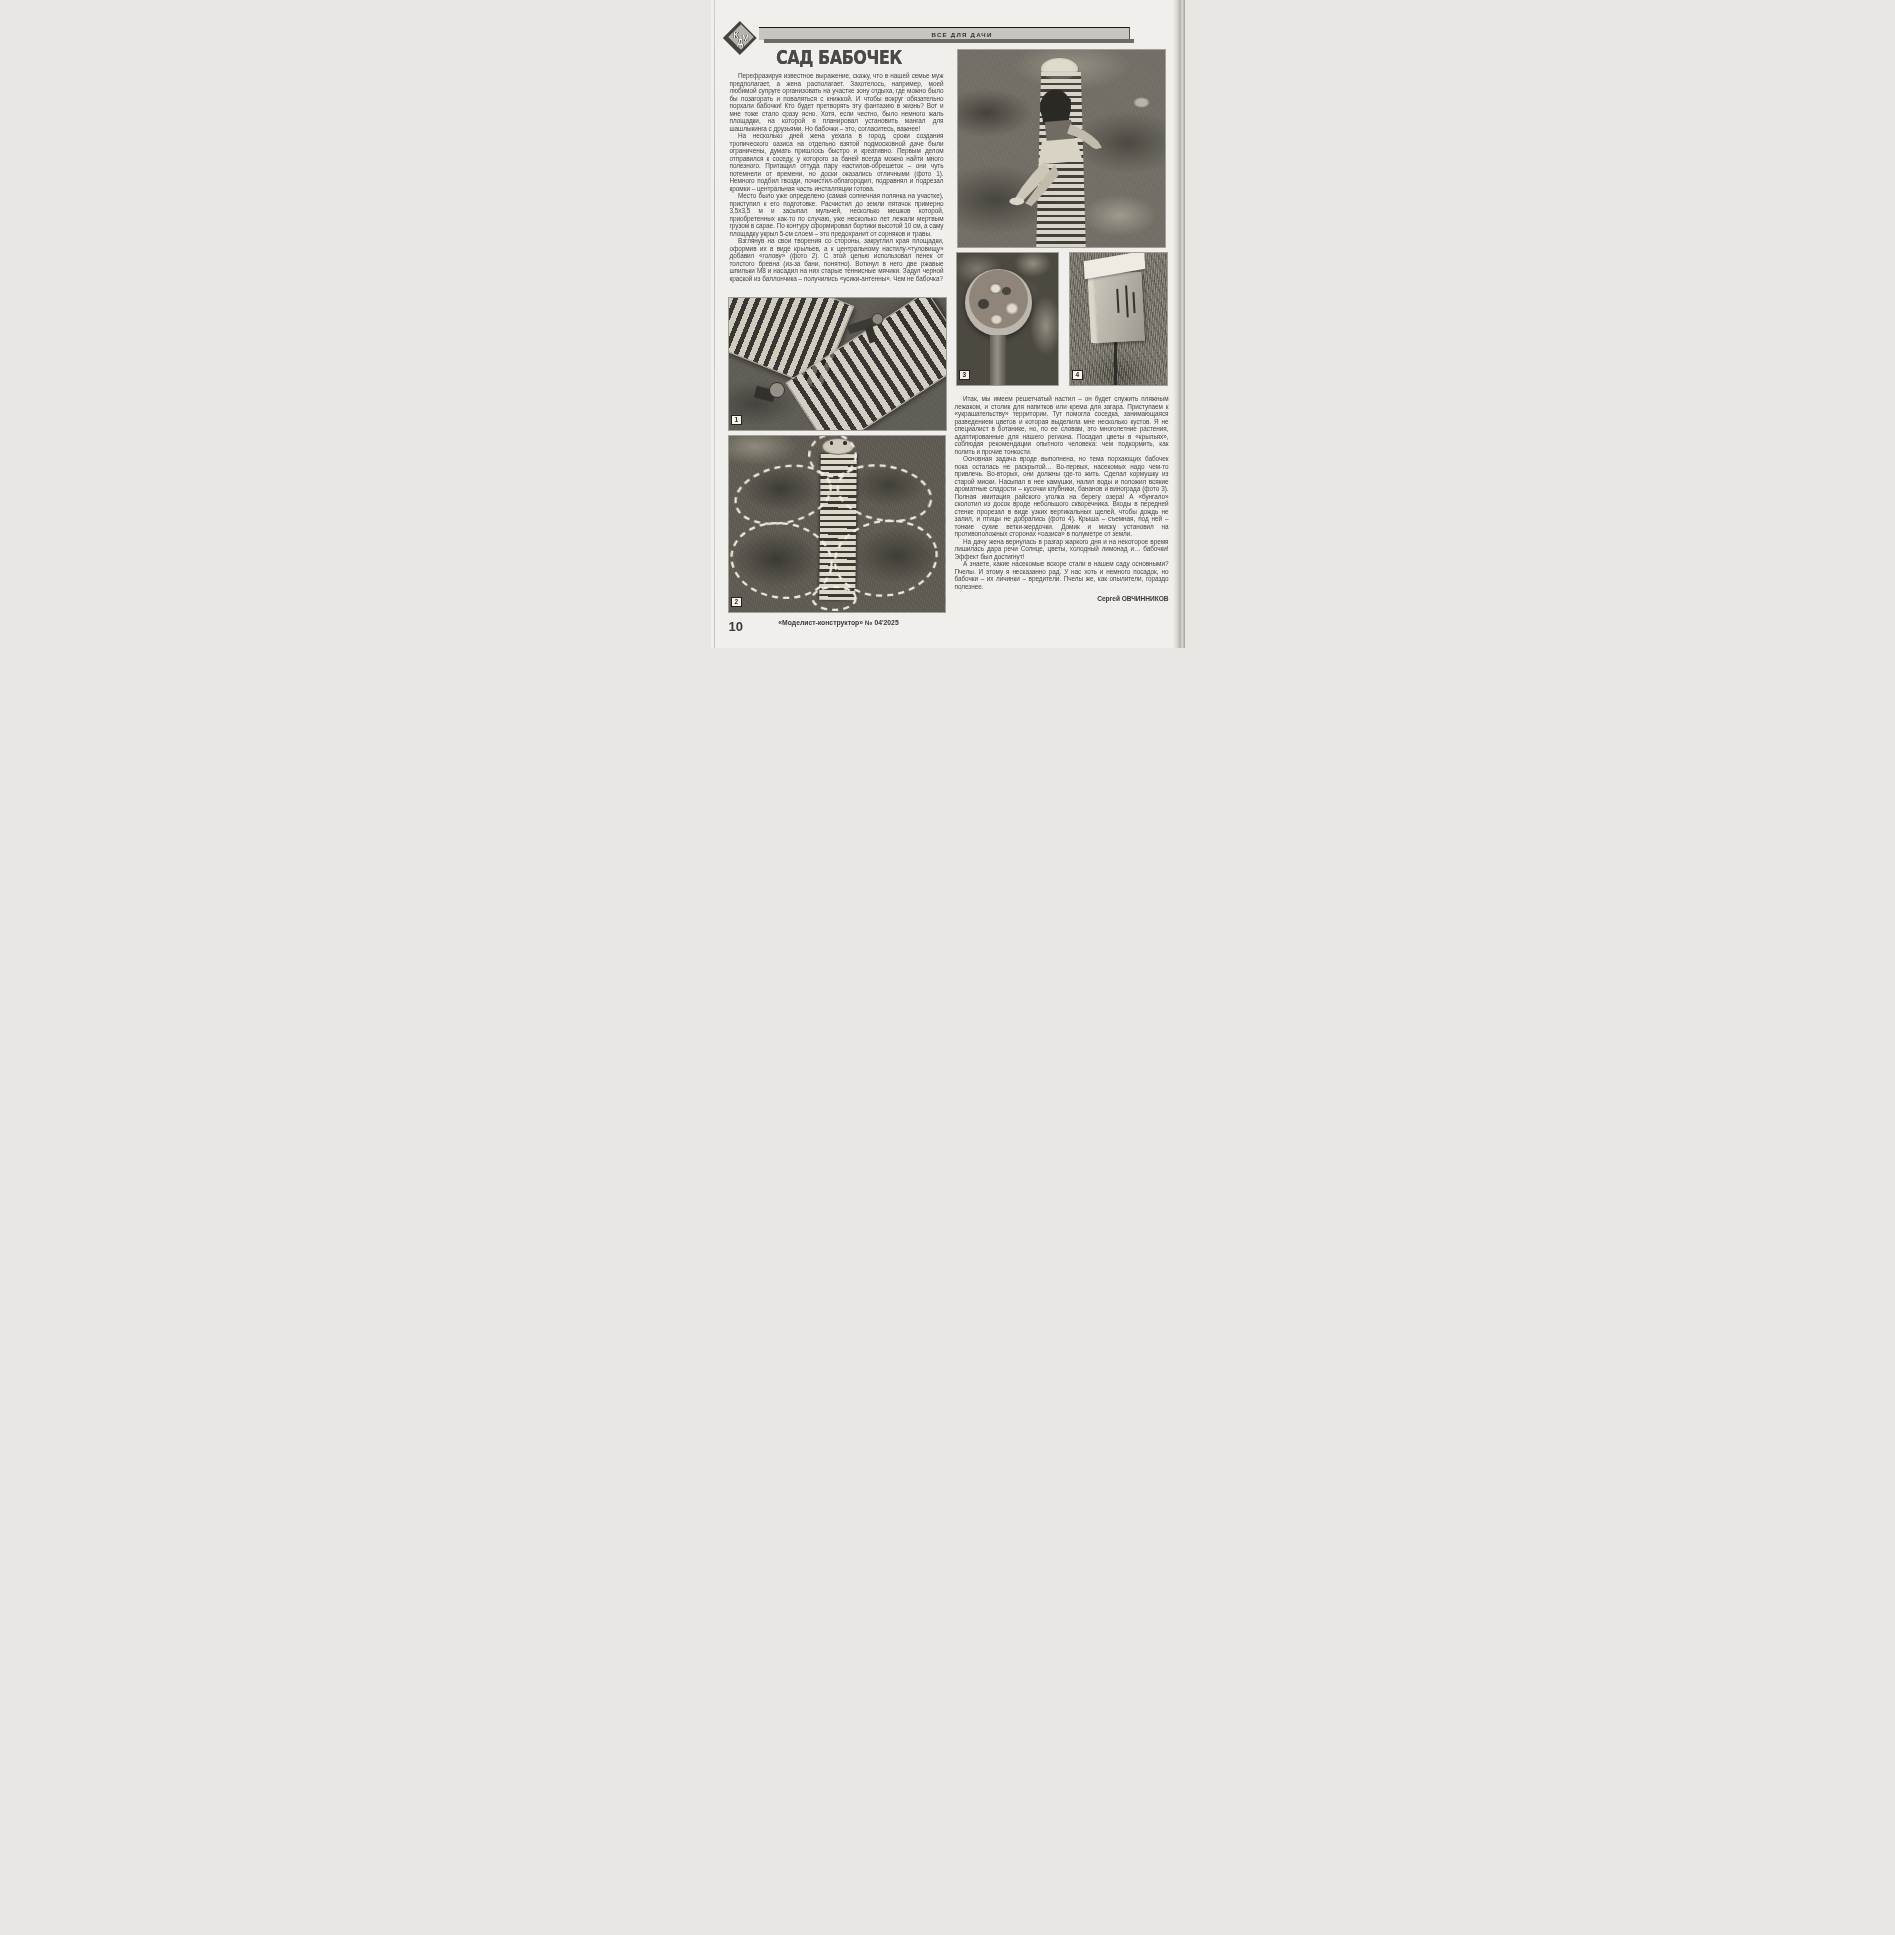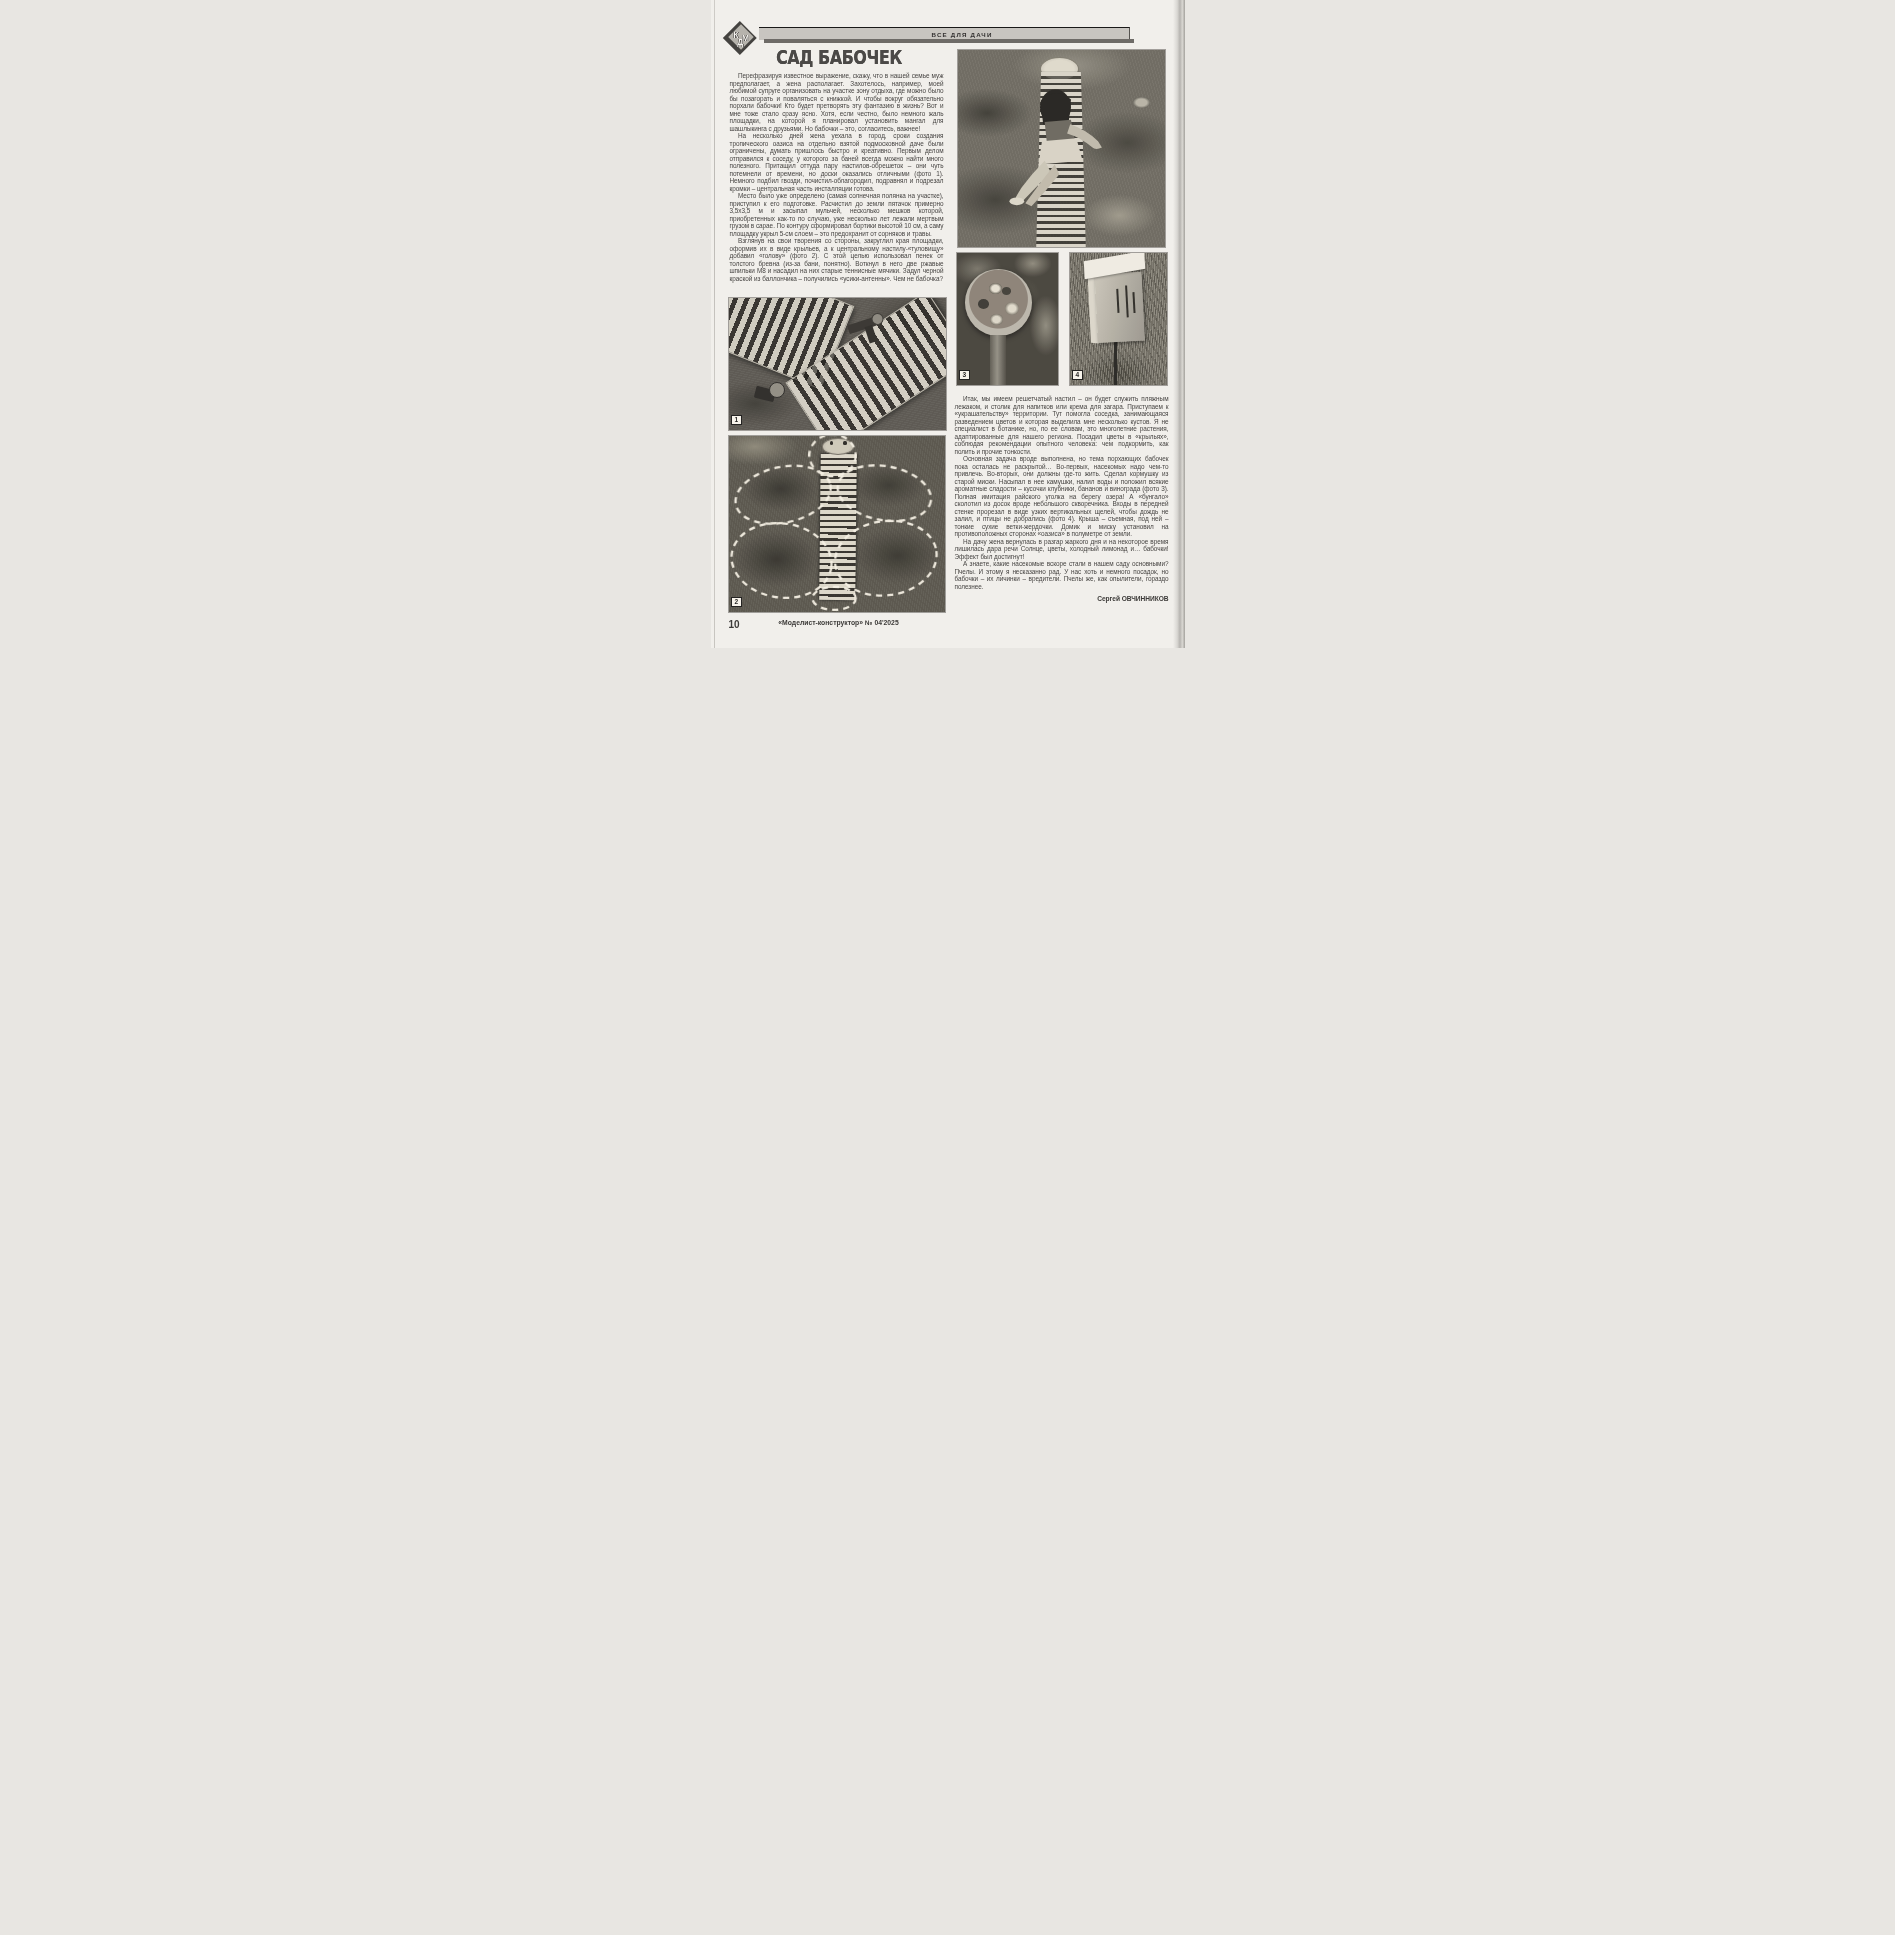--- a/index.html
+++ b/index.html
@@ -41,21 +41,21 @@
   }
   
   .col{position:absolute;text-align:justify;font-size:6.4px;line-height:7.5px;
     letter-spacing:-0.04px;color:#474543;}
   .col p{margin:0;text-indent:8.5px;}
   .col-left{left:19px;top:72px;width:214px;}
   .col-right{left:244px;top:395px;width:214px;}
   .author{margin-top:4.6px;text-align:right;font-weight:bold;color:#3c3a38;font-size:6.6px;}
   
   .footer{position:absolute;left:0;top:619px;width:237px;height:11.6px;}
-  .page-num{position:absolute;left:18px;top:0;font-weight:bold;font-size:10px;color:#3c3a38;}
+  .page-num{position:absolute;left:18px;top:0;font-weight:bold;font-size:13px;color:#3c3a38;}
   .mag-ref{position:absolute;left:62px;top:0.4px;width:132px;text-align:center;
     font-weight:bold;font-size:6.8px;color:#3c3a38;}
   
   .photo{position:absolute;overflow:hidden;outline:0.4px solid rgba(55,53,49,.45);
     filter:contrast(.93) brightness(1.02) sepia(.07);}
   .photo-label{position:absolute;left:2.7px;bottom:5px;width:10.5px;height:10.5px;
     background:#f5f3ef;border:0.8px solid #1c1b1a;box-sizing:border-box;
     display:flex;align-items:center;justify-content:center;
     font-weight:bold;font-size:6.6px;color:#1c1b1a;z-index:6;}
   

